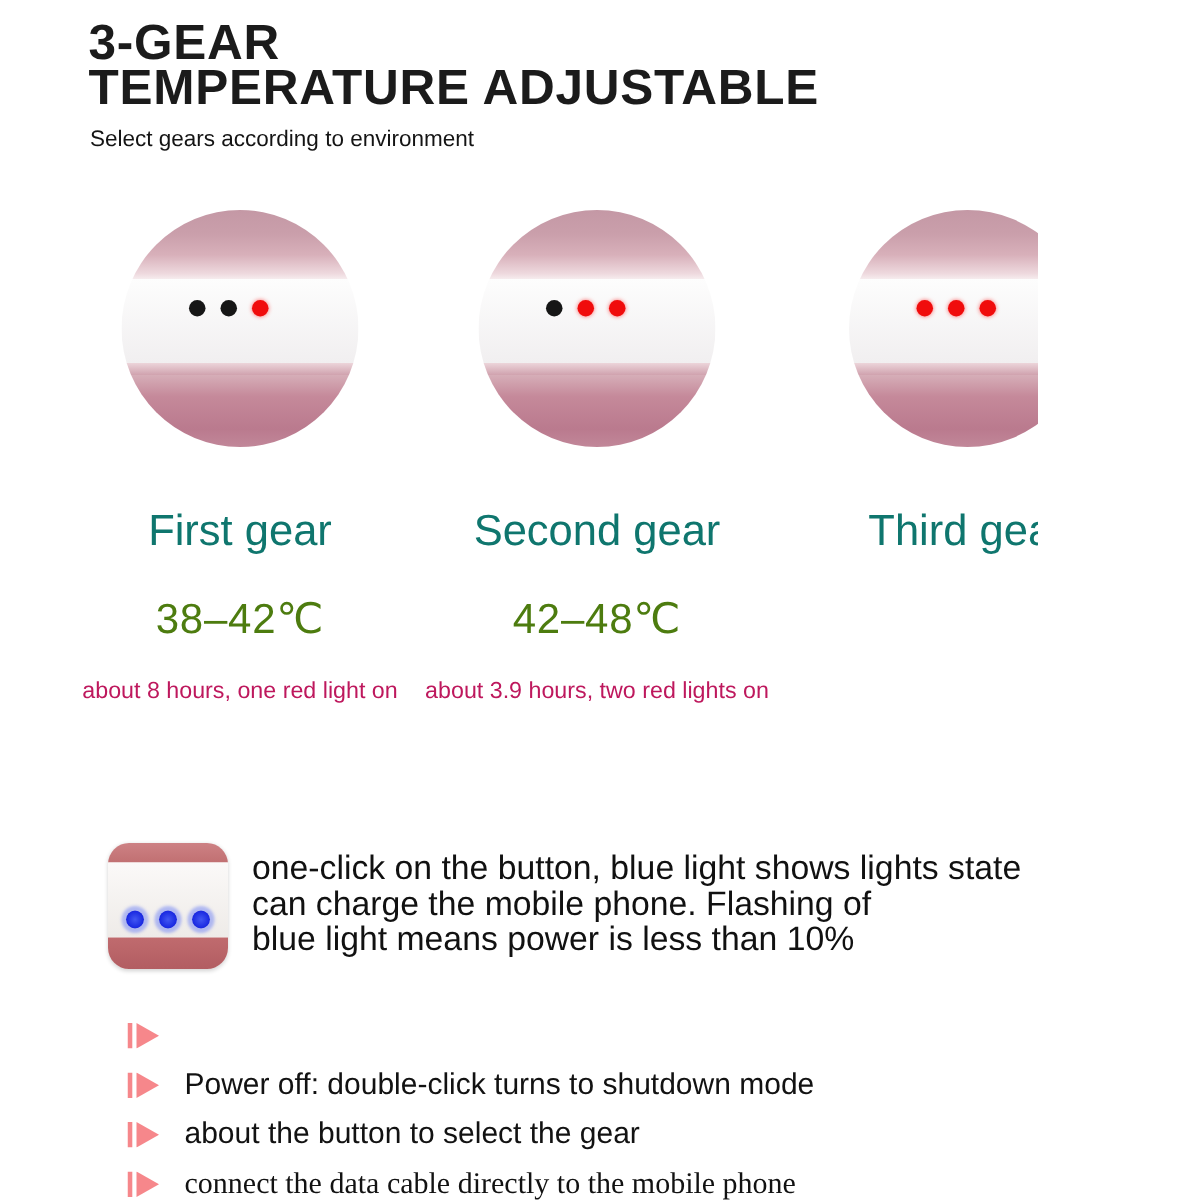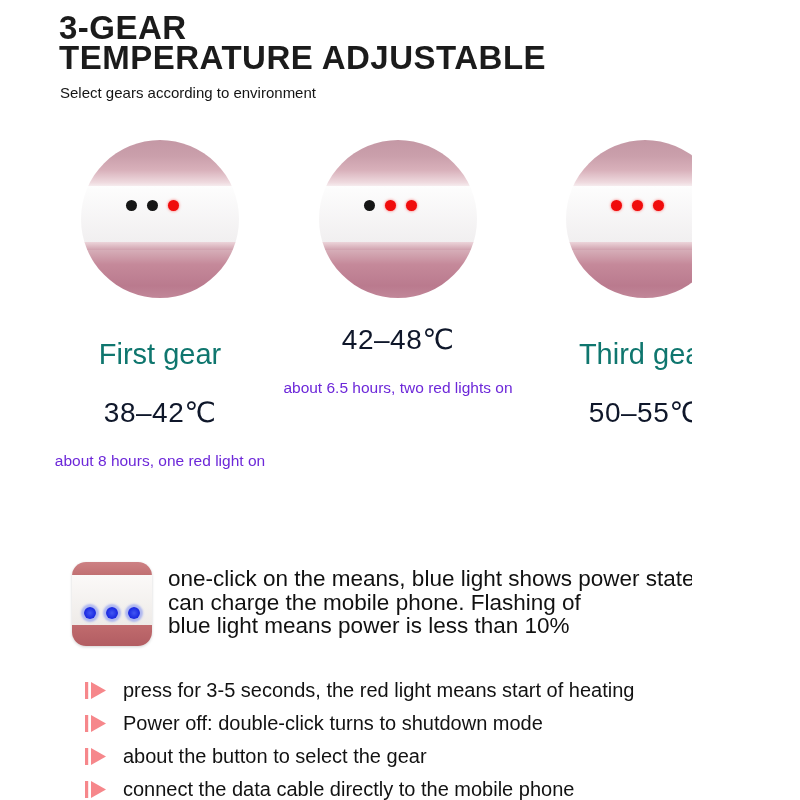--- a/index.html
+++ b/index.html
@@ -30,22 +30,22 @@
   .lights { display:flex; justify-content:center; gap:10px; padding-top:14px;
             transform:translateX(-8px); }
   .dot { width:11px; height:11px; border-radius:50%; display:inline-block; }
   .dot.black { background:#161616; }
   .dot.red   { background:#f00c0c; box-shadow:0 0 3px rgba(255,20,20,.65); }
   .dot.blue  { width:12px; height:12px;
                background:radial-gradient(circle,#4257f2 0%,#1726e0 70%);
                box-shadow:0 0 2px 3px rgba(110,130,245,.5); }
 
   .gear-name { margin-top:40px; font-size:29px; color:#0f766e; }
-  .gear-temp { margin-top:25px; font-size:28px; color:#0f172a; letter-spacing:.5px; }
-  .gear-desc { margin-top:23px; font-size:15.5px; color:#6d28d9; white-space:nowrap; }
+  .gear-temp { margin-top:25px; font-size:28px; color:#4d7c0f; letter-spacing:.5px; }
+  .gear-desc { margin-top:23px; font-size:15.5px; color:#be185d; white-space:nowrap; }
 
   
   .pbtn { position:absolute; left:72px; top:562px; width:80px; height:84px;
           border-radius:14px; overflow:hidden; box-shadow:0 1px 3px rgba(0,0,0,.18); }
   .pbtn-top { height:13px; background:linear-gradient(180deg,#cd8184 0%,#c17072 100%); }
   .pbtn-mid { height:50px; background:linear-gradient(180deg,#fbf9f8 0%,#eeebe8 100%);
               display:flex; justify-content:center; align-items:flex-end;
               gap:10px; padding-bottom:6px; }
   .pbtn-bot { height:21px; background:linear-gradient(180deg,#c06b6e 0%,#b25d62 100%); }
 
@@ -93,79 +93,78 @@
       <div class="c-band">
         <div class="lights">
             <span class="dot black"></span>
             <span class="dot red"></span>
             <span class="dot red"></span>
           </div>
       </div>
       <div class="c-strip"></div>
       <div class="c-bot"></div>
     </div>
+    <div class="gear-name">Second gear</div>
     <div class="gear-temp">42–48℃</div>
-    <div class="gear-desc">about 6.5 hours, two red lights  on</div>
+    <div class="gear-desc">about 3.9 hours, two red lights  on</div>
   </div>
 
   <div class="gear-col c3">
     <div class="circle">
       <div class="c-top"></div>
       <div class="c-band">
         <div class="lights">
             <span class="dot red"></span>
             <span class="dot red"></span>
             <span class="dot red"></span>
           </div>
       </div>
       <div class="c-strip"></div>
       <div class="c-bot"></div>
     </div>
     <div class="gear-name">Third gear</div>
-    <div class="gear-temp">50–55℃</div>
   </div>
 
   <div class="pbtn">
     <div class="pbtn-top"></div>
     <div class="pbtn-mid">
         <span class="dot blue"></span>
         <span class="dot blue"></span>
         <span class="dot blue"></span>
       </div>
     <div class="pbtn-bot"></div>
   </div>
 
   <div class="power-text">
-    <div>one-click on the means, blue light shows power state</div>
+    <div>one-click on the button, blue light shows lights state</div>
     <div>can charge the mobile phone. Flashing of</div>
     <div>blue light means power is less than 10%</div>
   </div>
 
   <div class="inst-row" style="top:678px;">
     <svg class="play-icon" width="21" height="17" viewBox="0 0 21 17">
       <rect x="0" y="0" width="3.2" height="17" fill="#f6878b"></rect>
       <polygon points="6,0 21,8.5 6,17" fill="#f6878b"></polygon>
     </svg>
-    <span class="txt">press for 3-5 seconds, the red light means start of heating</span>
   </div>
   <div class="inst-row" style="top:711px;">
     <svg class="play-icon" width="21" height="17" viewBox="0 0 21 17">
       <rect x="0" y="0" width="3.2" height="17" fill="#f6878b"></rect>
       <polygon points="6,0 21,8.5 6,17" fill="#f6878b"></polygon>
     </svg>
     <span class="txt">Power off: double-click turns to shutdown mode</span>
   </div>
   <div class="inst-row" style="top:744px;">
     <svg class="play-icon" width="21" height="17" viewBox="0 0 21 17">
       <rect x="0" y="0" width="3.2" height="17" fill="#f6878b"></rect>
       <polygon points="6,0 21,8.5 6,17" fill="#f6878b"></polygon>
     </svg>
     <span class="txt">about the button to select the gear</span>
   </div>
-  <div class="inst-row" style="top:777px;">
+  <div class="inst-row" style="top:777px;font-family:Liberation Serif, serif;">
     <svg class="play-icon" width="21" height="17" viewBox="0 0 21 17">
       <rect x="0" y="0" width="3.2" height="17" fill="#f6878b"></rect>
       <polygon points="6,0 21,8.5 6,17" fill="#f6878b"></polygon>
     </svg>
     <span class="txt">connect the data cable directly to the mobile phone</span>
   </div>
 
 </div>
 
 </body></html>

